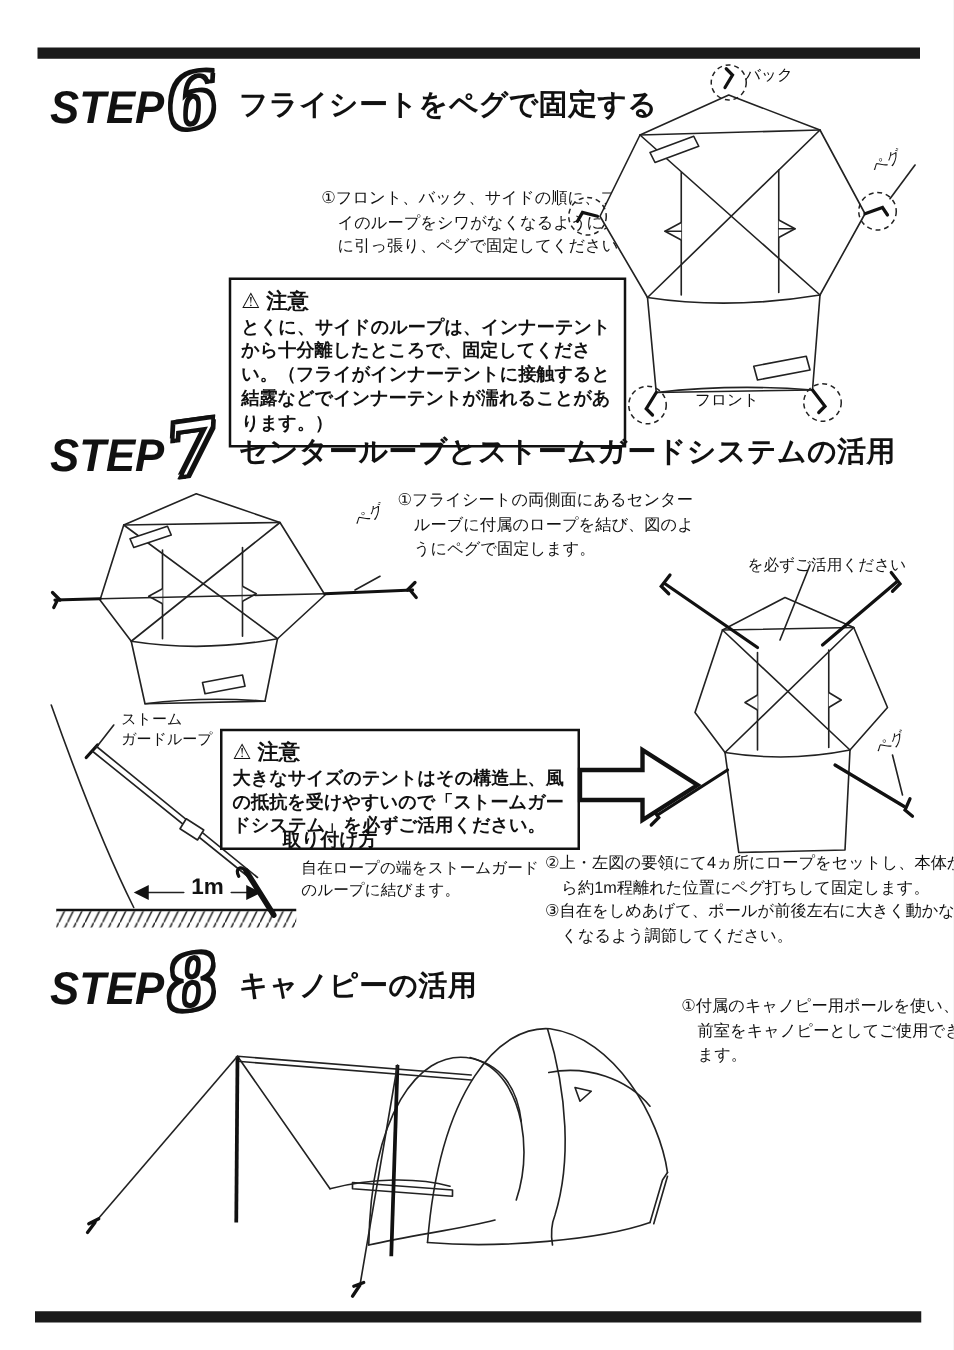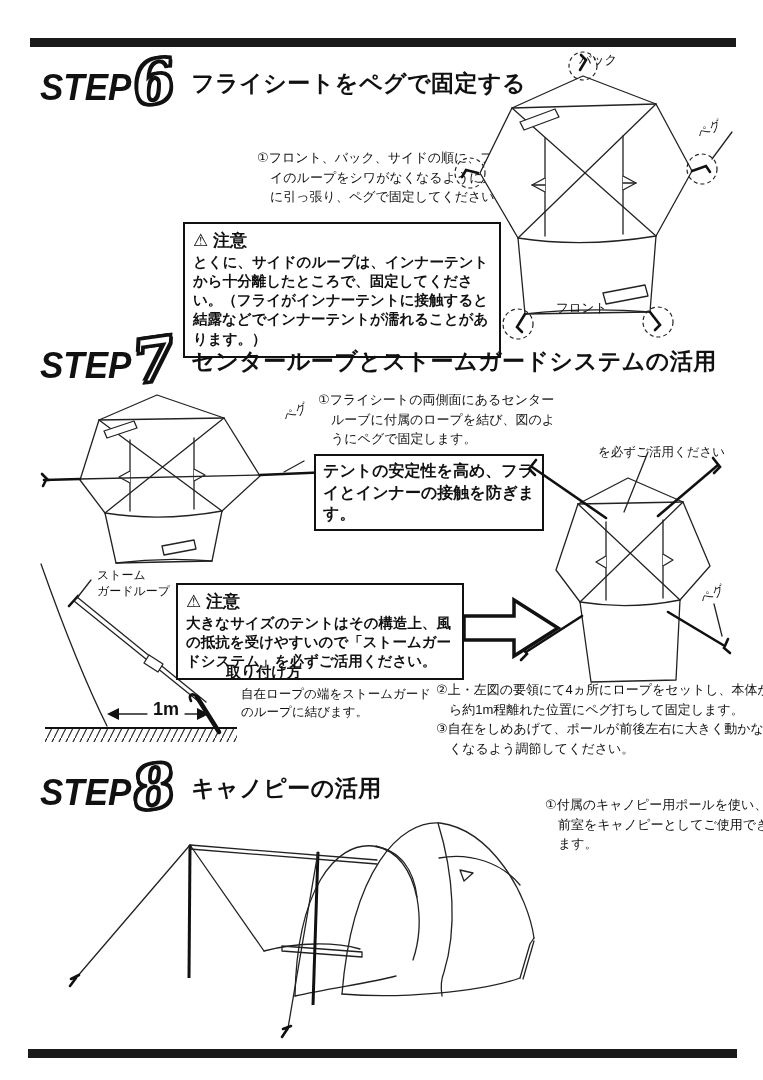--- a/index.html
+++ b/index.html
@@ -38,23 +38,23 @@
 
   #benefit{position:absolute;left:314px;top:454px;width:212px;border:2px solid #111;
            background:#fff;padding:4px 7px;font-size:16px;font-weight:700;line-height:1.35;}
 
   #attach{position:absolute;left:226px;top:663px;width:210px;}
   #attach .a-head{font-weight:700;font-size:15px;}
   #attach .a-body{font-size:12.5px;line-height:1.45;margin:3px 0 0 15px;font-family:Liberation Serif, serif;}
 
   .dlabel{position:absolute;font-size:12.5px;font-weight:700;white-space:nowrap;}
   .dlabel.light{font-weight:400;}
-  #lbl-back{left:579px;top:52px;}
+  #lbl-back{left:596px;top:52px;}
   #lbl-peg6{left:697px;top:121px;transform:rotate(-28deg);}
-  #lbl-front{left:556px;top:300px;text-align:center;}
+  #lbl-front{left:556px;top:312px;text-align:center;}
   #lbl-peg7l{left:283px;top:404px;transform:rotate(-28deg);}
   #lbl-sgl-r{left:598px;top:444px;font-weight:400;}
   #lbl-peg7r{left:700px;top:586px;transform:rotate(-28deg);}
   #lbl-sgl-l{left:97px;top:567px;font-weight:400;font-size:12px;line-height:1.35;}
   #lbl-1m{left:143px;top:699px;width:46px;text-align:center;font-size:18px;font-weight:700;}
 
   svg{position:absolute;overflow:visible;}
   #svg-s6{left:460px;top:46px;}
   #svg-s7l{left:42px;top:383px;}
   #svg-s7r{left:518px;top:440px;}
@@ -134,21 +134,20 @@
     <path class="lnw" d="M120,163 L152,157 L154,166 L122,172 Z"></path>
     <path class="ln" d="M38,96 L218,92" stroke-dasharray="none"></path>
     <path class="thick" d="M2,97 L38,96 M218,92 L288,89"></path>
     <path class="thick" d="M6,97 L0,91 M4,97 L1,103"></path>
     <path class="thick" d="M284,89 L290,83 M286,89 L291,95"></path>
     <path class="ln" d="M262,78 L242,89"></path>
   </svg>
   <div id="lbl-peg7l" class="dlabel light">ペグ</div>
 
   <div id="s7-inst1" class="body-txt">①フライシートの両側面にあるセンタールーブに付属のロープを結び、図のようにペグで固定します。</div>
-  <div id="benefit">テントの安定性を高め、フライとインナーの接触を防ぎます。</div>
 
   <svg id="svg-s7r" width="245" height="255" viewBox="0 0 245 255">
     <path class="lnw" d="M110,38 L60,64 L38,130 L62,162 L73,242 L158,240 L162,160 L192,126 L165,62 Z"></path>
     <path class="ln" d="M60,64 L165,62"></path>
     <path class="ln" d="M60,64 L162,160 M165,62 L62,162"></path>
     <path class="ln" d="M88,82 L88,160 M145,80 L145,158"></path>
     <path class="lnw" d="M88,116 L78,122 L88,128"></path>
     <path class="lnw" d="M145,114 L155,120 L145,126"></path>
     <path class="ln" d="M62,162 Q112,170 162,160"></path>
     <path class="thick" d="M88,78 L14,27"></path>

